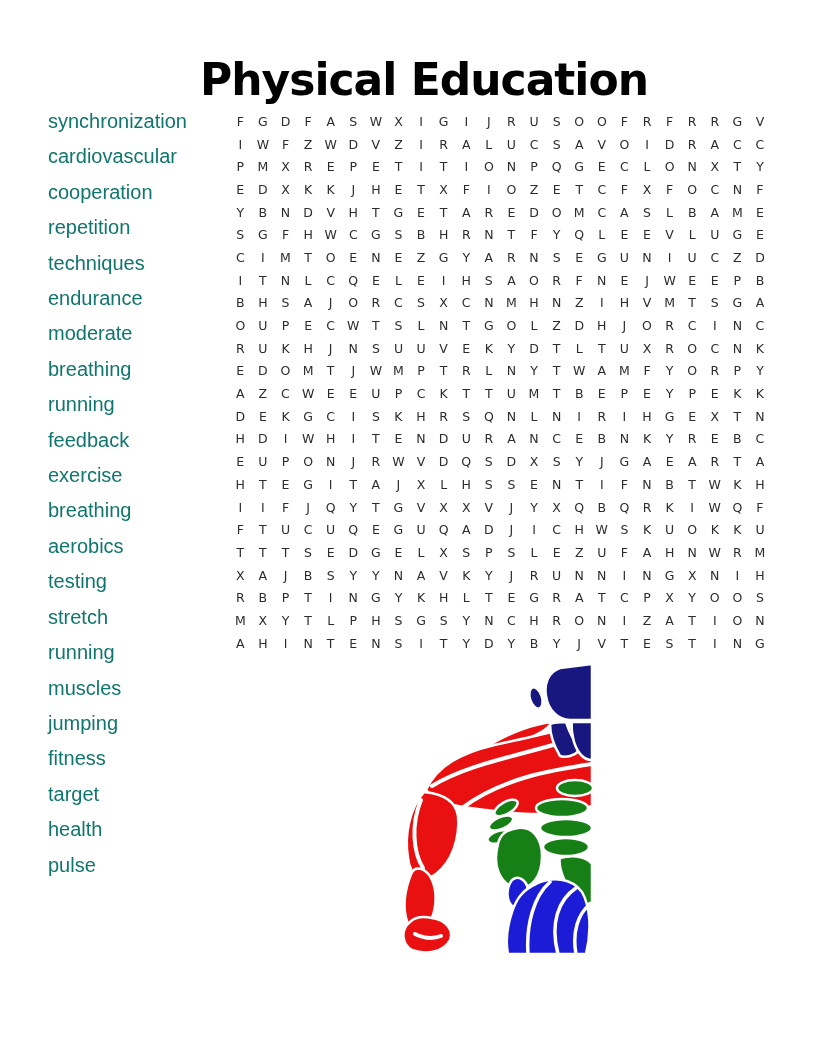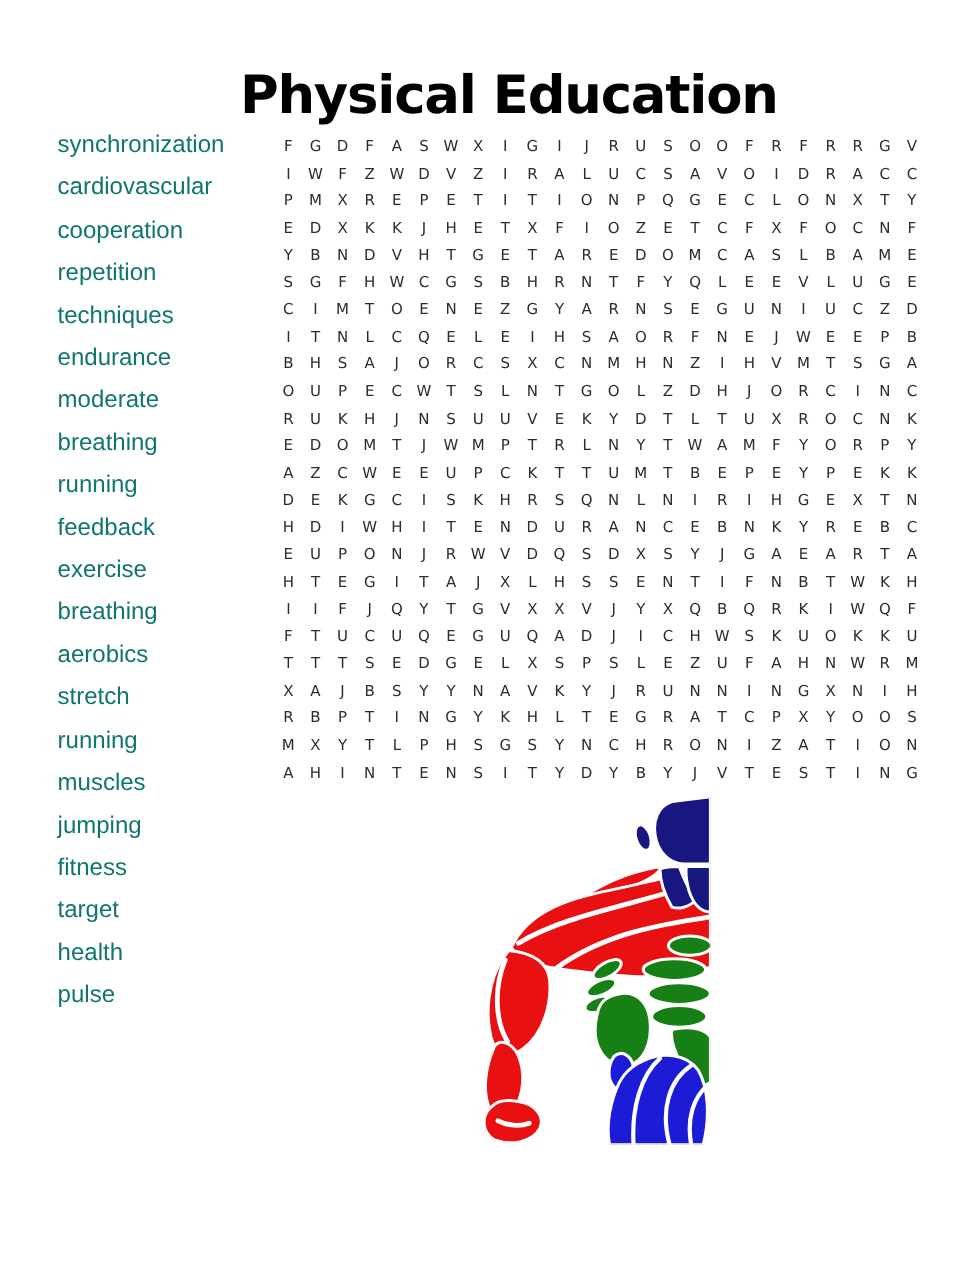--- a/index.html
+++ b/index.html
@@ -56,20 +56,21 @@
       <div class="word">repetition</div>
       <div class="word">techniques</div>
       <div class="word">endurance</div>
       <div class="word">moderate</div>
       <div class="word">breathing</div>
       <div class="word">running</div>
       <div class="word">feedback</div>
       <div class="word">exercise</div>
       <div class="word">breathing</div>
       <div class="word">aerobics</div>
+      <div class="word">testing</div>
       <div class="word">stretch</div>
       <div class="word">running</div>
       <div class="word">muscles</div>
       <div class="word">jumping</div>
       <div class="word">fitness</div>
       <div class="word">target</div>
       <div class="word">health</div>
       <div class="word">pulse</div>
     </div>
 

